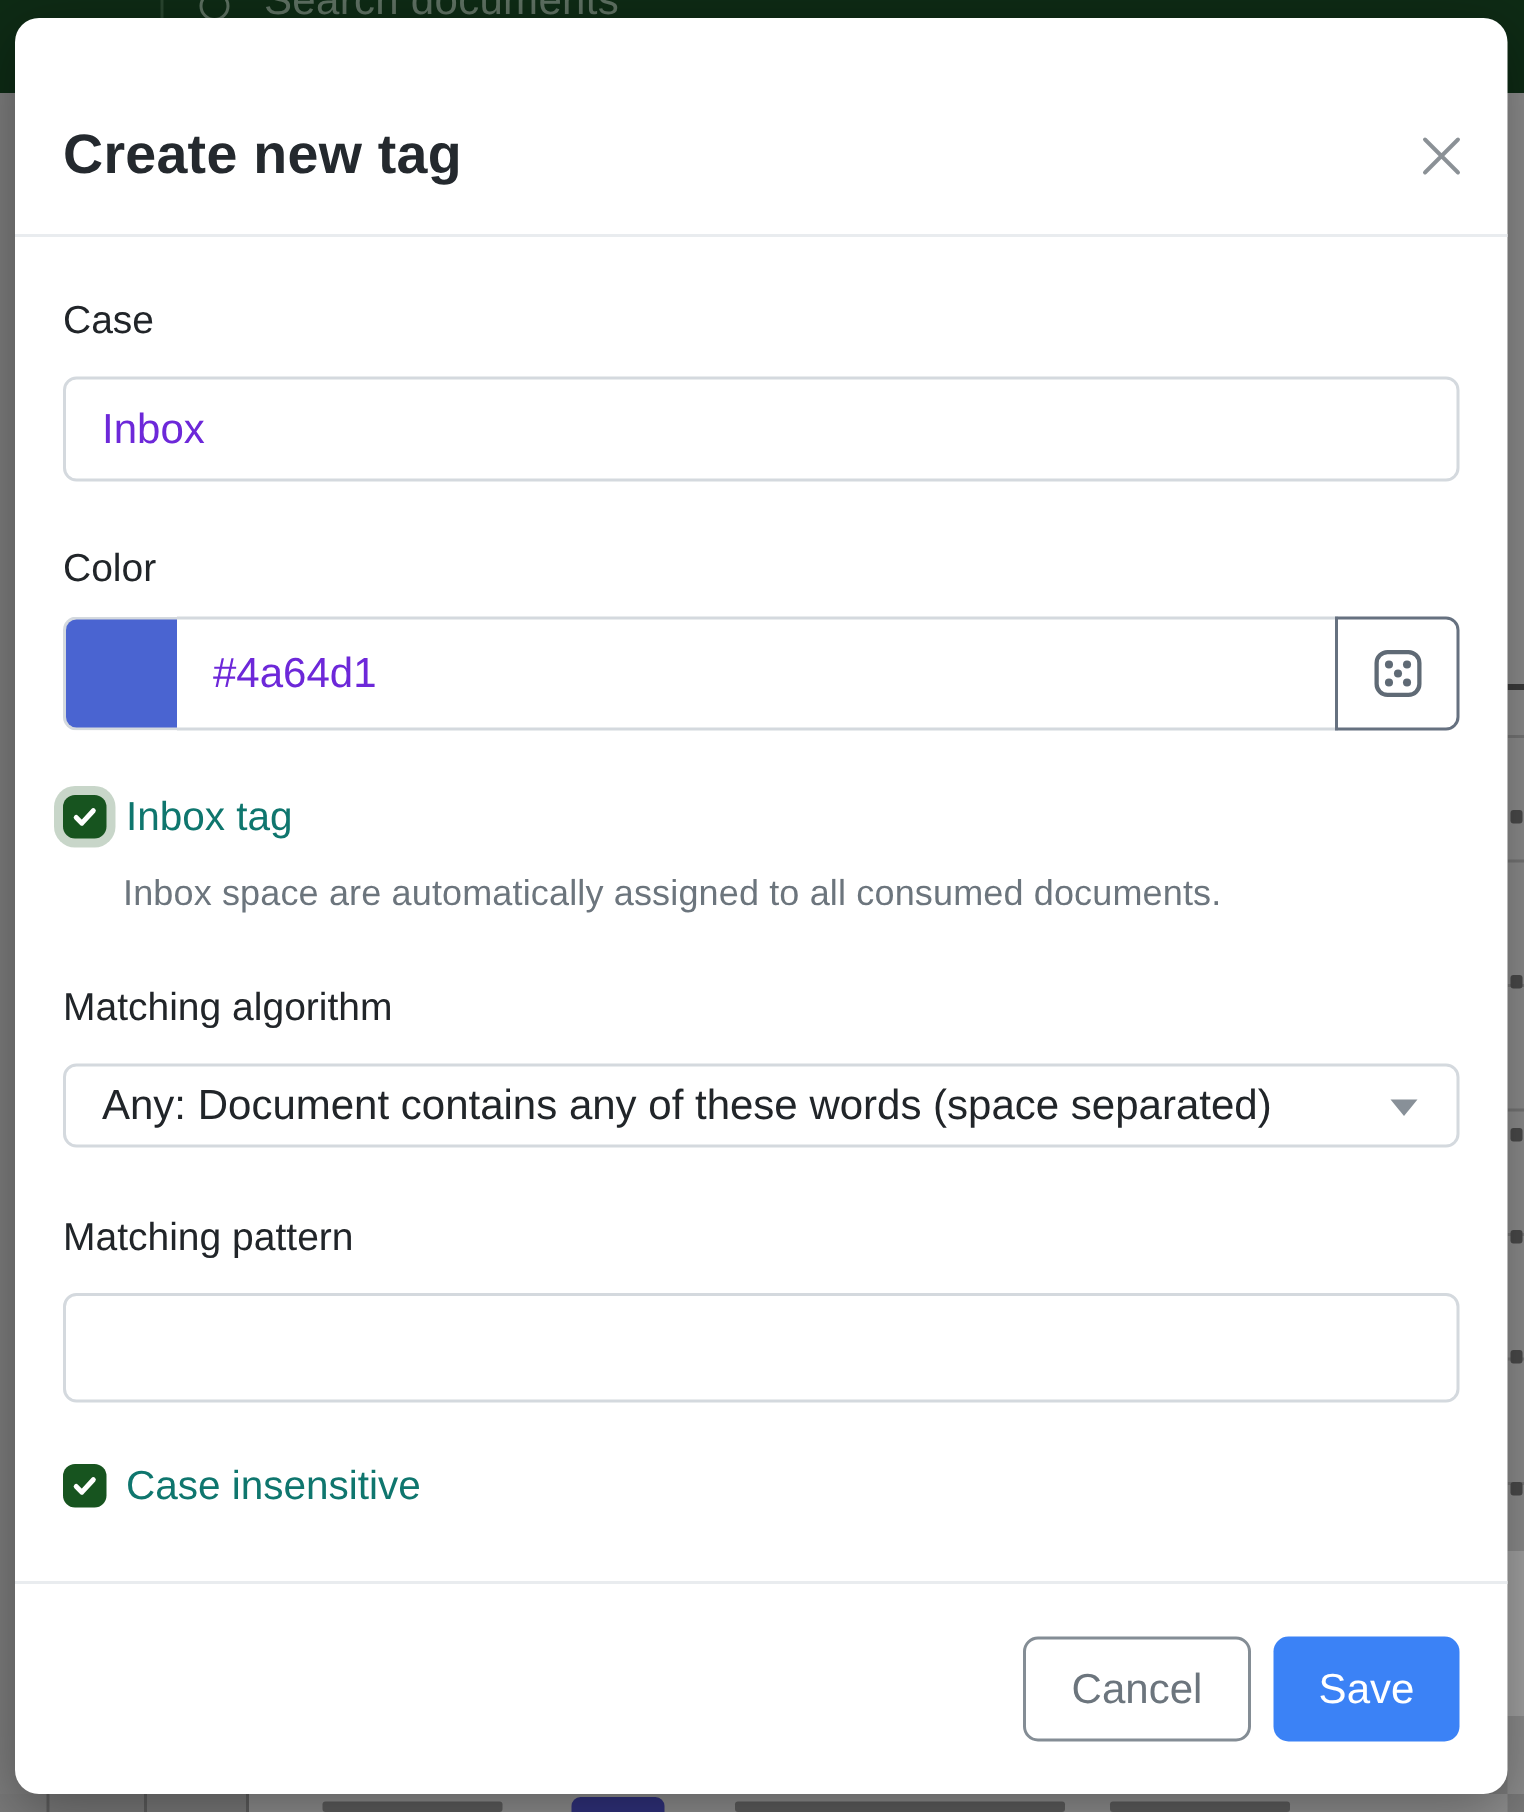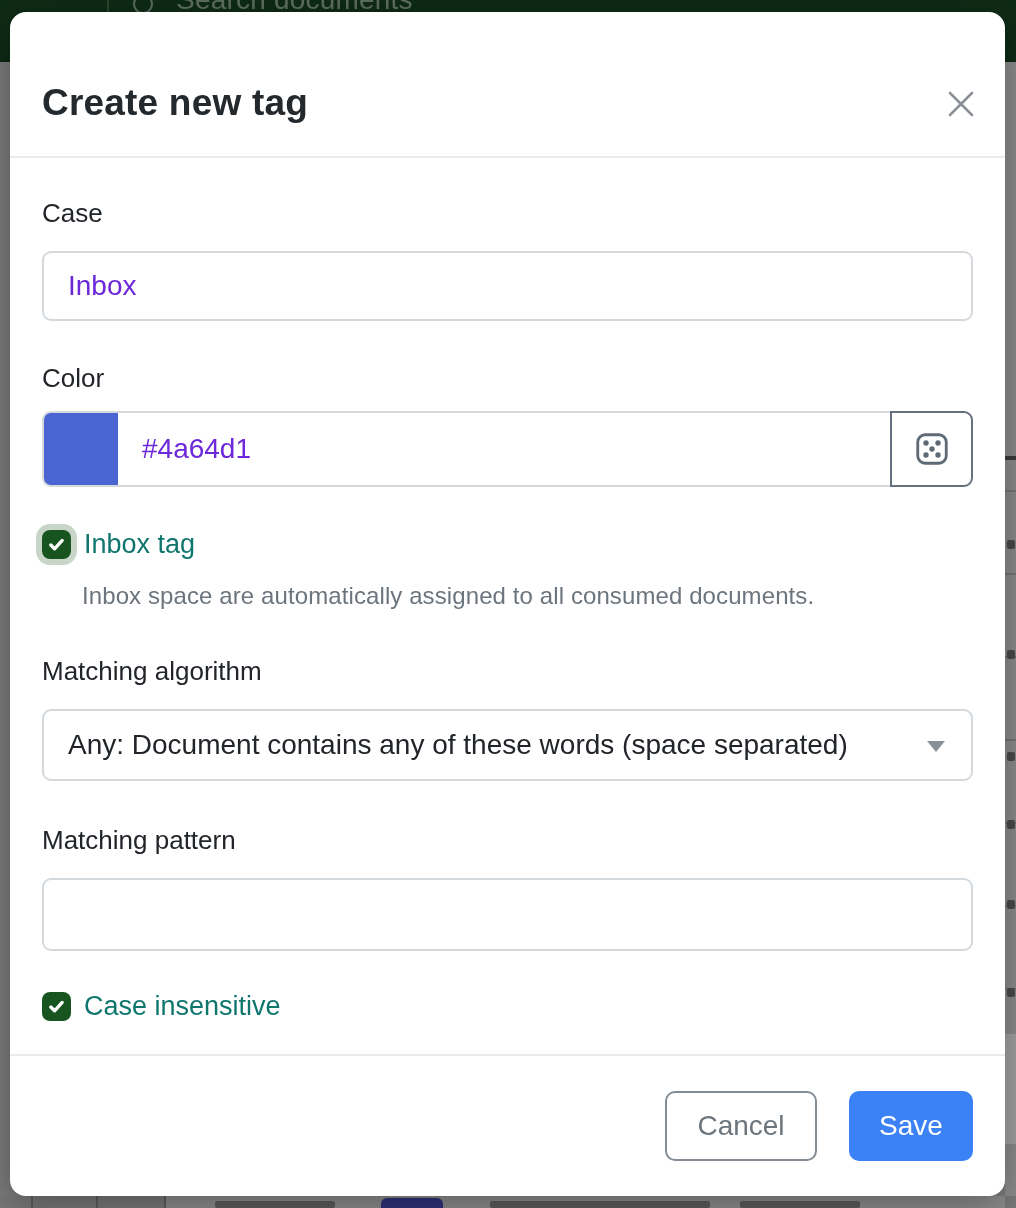--- a/index.html
+++ b/index.html
@@ -94,35 +94,35 @@
     display:inline-flex; align-items:center; justify-content:center;
     flex:0 0 auto; cursor:pointer;
   }
   .checkbox.halo { box-shadow:0 0 0 6px rgba(23,84,31,.24); }
   .check-label { font-size:27px; color:#0f766e; margin-left:13px; cursor:pointer; }
   .hint-text {
     margin:22px 0 0 40px; font-size:24px; color:#6c757d; letter-spacing:.1px;
   }
   .lbl-algo { margin-top:46px; margin-bottom:22px; }
   .select-box {
-    position:relative; width:100%; height:72px;
+    position:relative; width:100%; height:56px;
     border:2px solid #d4d9de; border-radius:9px; background:#fff;
     display:flex; align-items:center; padding:0 60px 0 24px; cursor:pointer;
   }
   .select-value { font-size:28px; color:#212529; white-space:nowrap; overflow:hidden; }
   .select-caret {
     position:absolute; right:26px; top:50%; margin-top:-4px;
     width:0; height:0; border-left:9px solid transparent;
     border-right:9px solid transparent; border-top:11px solid #889098;
   }
   .lbl-pattern { margin-top:44px; margin-bottom:22px; }
   .modal-footer {
     flex:0 0 auto; height:142px; border-top:2px solid #e9ecef;
     display:flex; align-items:center; justify-content:flex-end;
-    gap:32px; padding:0 32px;
+    gap:15px; padding:0 32px;
   }
   .btn {
     height:70px; border-radius:10px; font-size:28px; cursor:pointer;
     font-family:"Liberation Sans","DejaVu Sans",sans-serif;
     display:inline-flex; align-items:center; justify-content:center;
   }
   .btn-cancel {
     width:152px; background:#fff; color:#6c757d; border:2px solid #848d95;
   }
   .btn-save {

